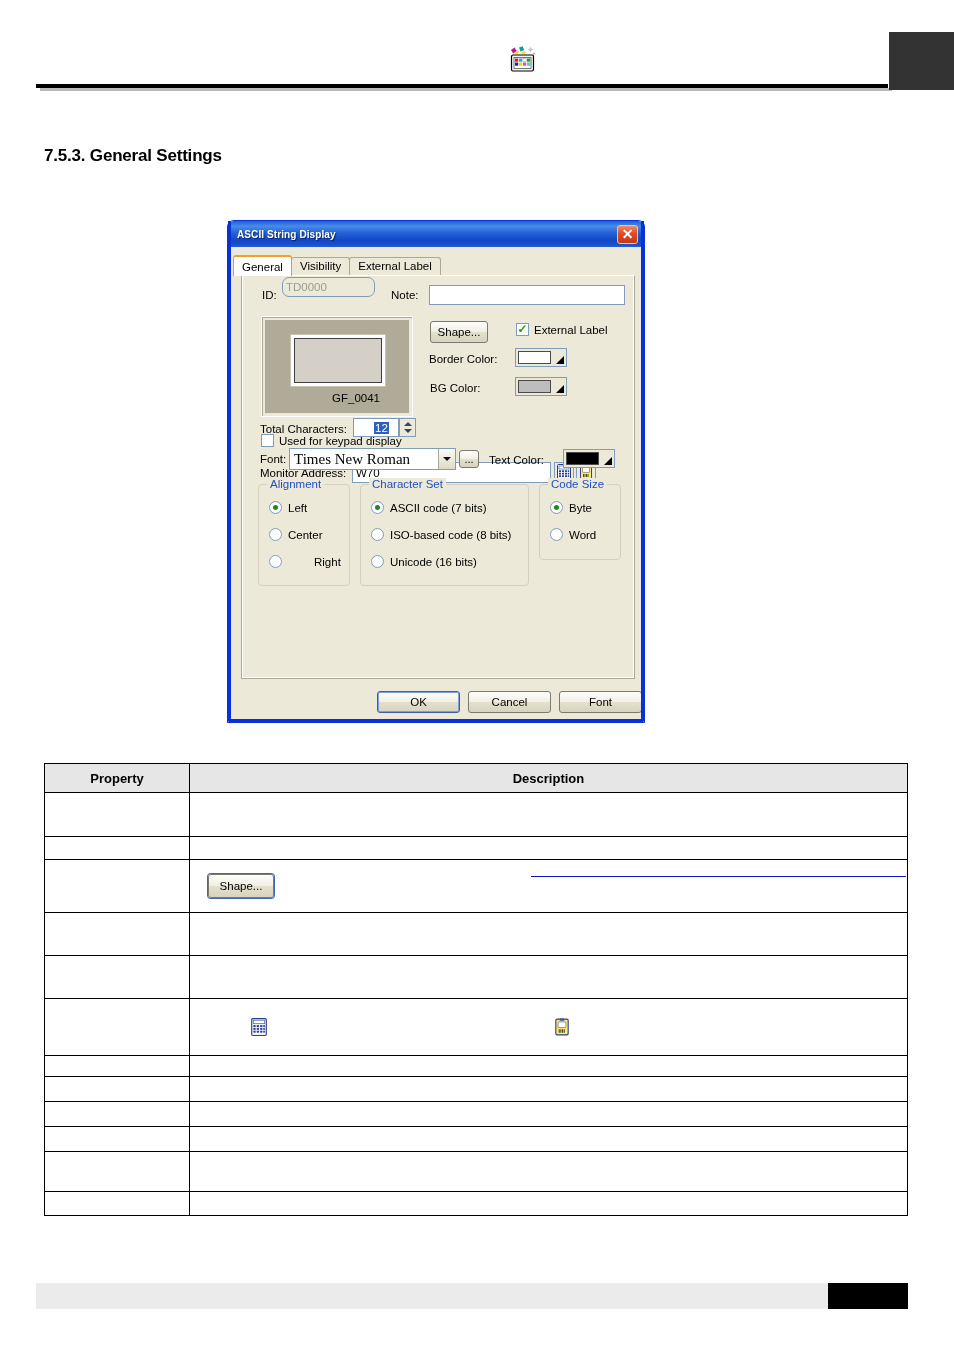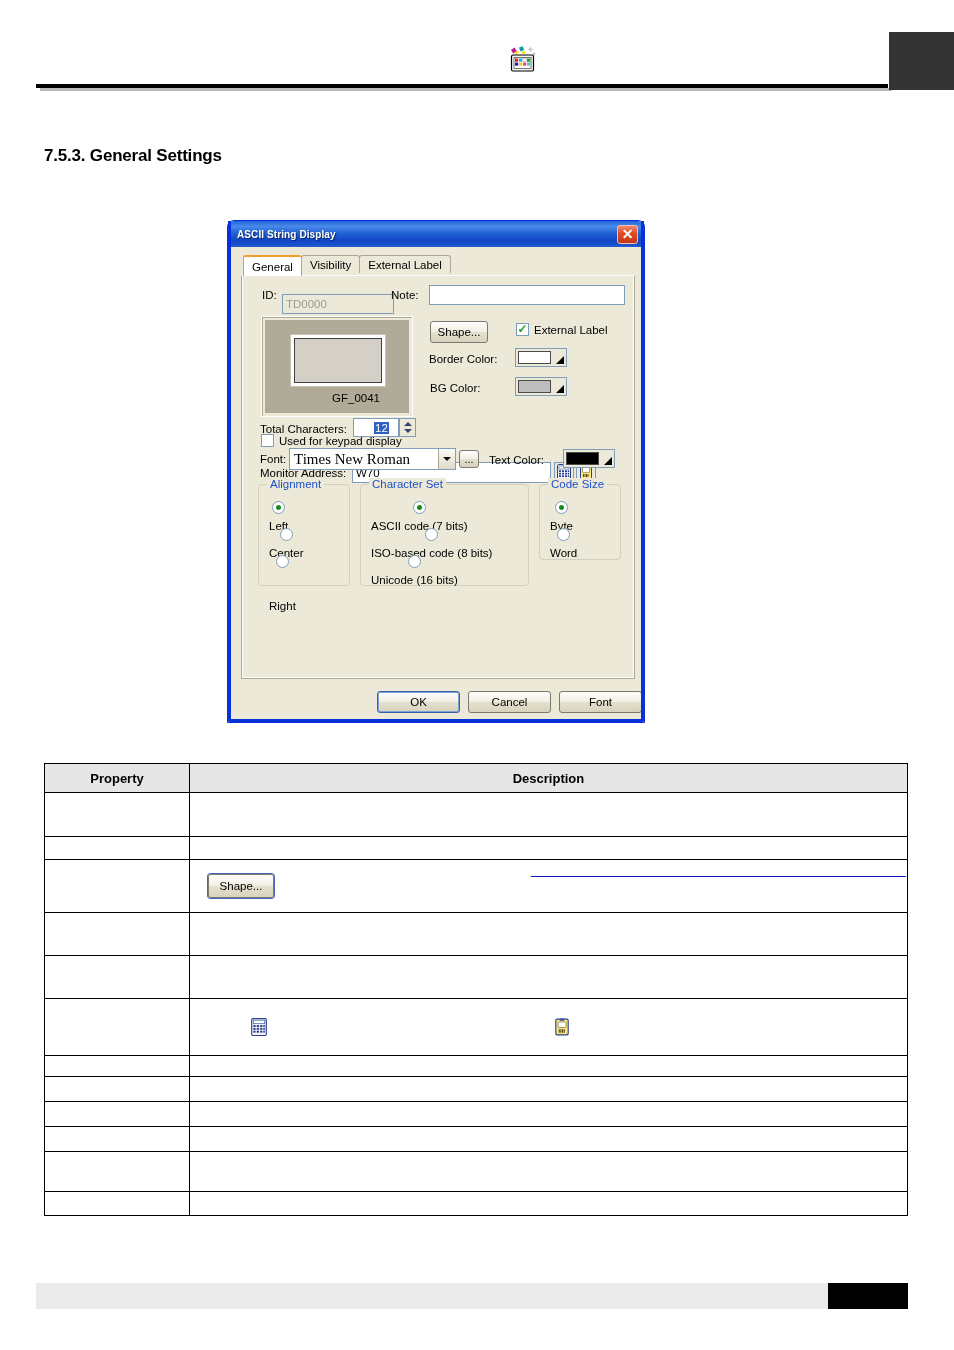--- a/index.html
+++ b/index.html
@@ -120,25 +120,25 @@
   }
   #dialog-body {
     position: absolute;
     left: 3px; right: 3px; top: 26px; bottom: 3px;
     background: #ece9d8;
   }
 
   
   #tabstrip {
     position: absolute;
-    left: 12px;
+    left: 2px;
     top: 8px;
     height: 21px;
     display: flex;
-    align-items: flex-start;
+    align-items: center;
   }
   .tab {
     height: 18px;
     padding: 0 8px;
     border: 1px solid #aca899;
     border-bottom: none;
     border-radius: 3px 3px 0 0;
     background: #ece9d8;
     display: flex;
     align-items: center;
@@ -358,21 +358,20 @@
     color: #1f50c8;
     white-space: nowrap;
   }
   .radio-row {
     position: absolute;
     display: flex;
     align-items: center;
     gap: 6px;
     font-size: 11.5px;
     white-space: nowrap;
-    flex-direction: column;
   }
   .radio {
     width: 13px; height: 13px;
     border-radius: 50%;
     background: #ffffff;
     border: 1px solid #7f9db9;
     box-sizing: border-box;
     display: inline-flex;
     align-items: center;
     justify-content: center;
@@ -508,21 +507,21 @@
     <div id="tabstrip">
       <div class="tab active">General</div>
       <div class="tab">Visibility</div>
       <div class="tab">External Label</div>
     </div>
 
     <div id="tabpanel">
       <div id="tabpanel-inner">
 
         <div class="lbl" style="left:19px; top:13px;">ID:</div>
-        <div class="txtbox readonly" style="left:39px; top:18px; width:112px; height:20px;">TD0000</div>
+        <div class="txtbox readonly" style="left:39px; top:1px; width:93px; height:20px;border-radius:7px;">TD0000</div>
         <div class="lbl" style="left:148px; top:13px;">Note:</div>
         <div class="txtbox" style="left:186px; top:9px; width:196px; height:20px;"></div>
 
         <div id="shape-preview">
           <div id="shape-canvas">
             <div id="shape-rect-outer">
               <div id="shape-rect-inner"></div>
             </div>
             <div id="shape-name">GF_0041</div>
           </div>

